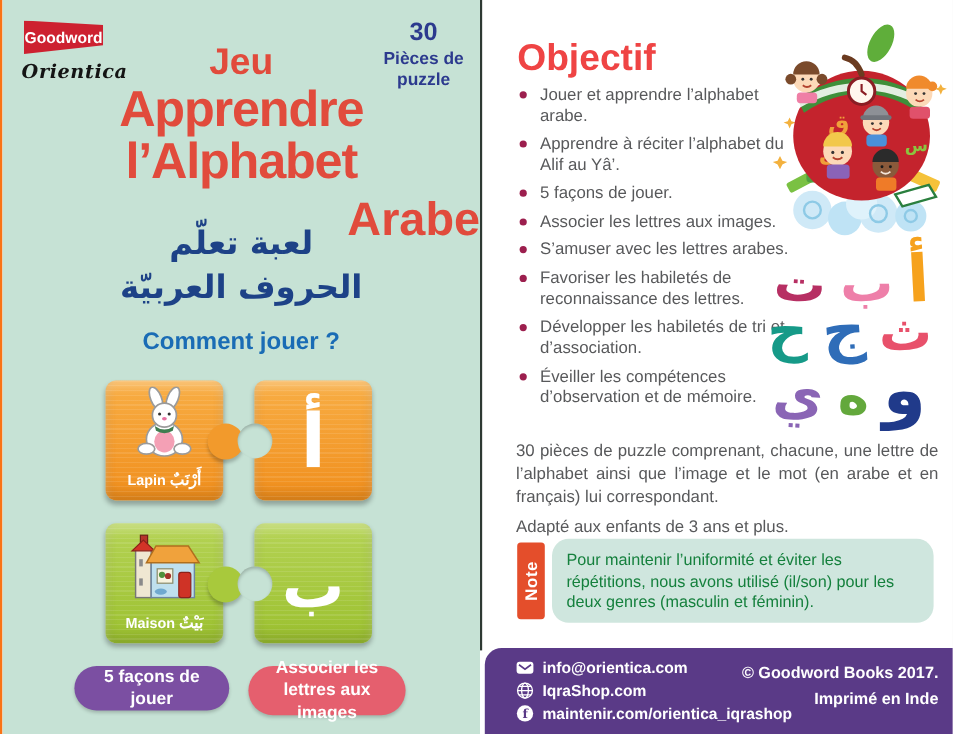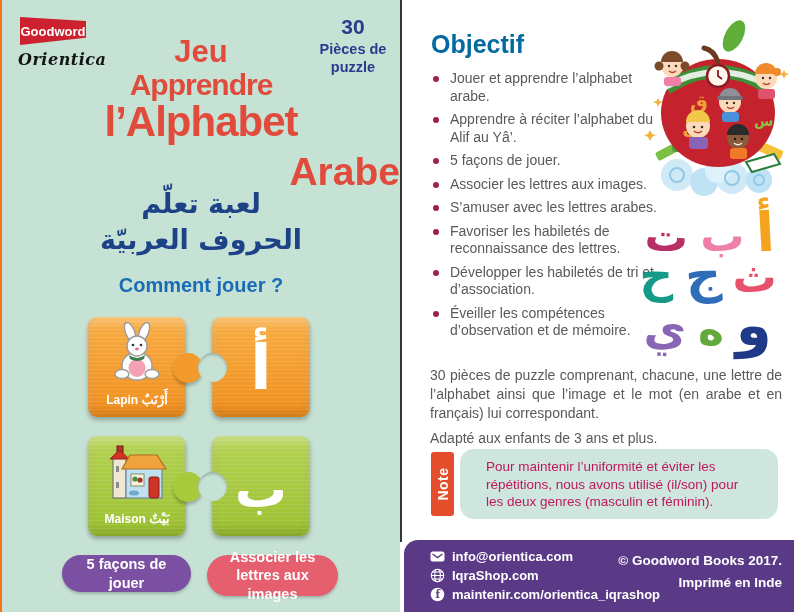--- a/index.html
+++ b/index.html
@@ -27,21 +27,21 @@
   }
   .badge-30 {
     position:absolute; left:305px; top:14px; width:92px; text-align:center;
     color:#2c3a8e; font-weight:bold; line-height:1.25;
   }
   .badge-30 .count { font-size:21px; display:block; }
   .badge-30 .lbl { font-size:14.5px; display:block; }
 
   .title-fr { position:absolute; left:0; top:36px; width:398px; text-align:center; color:#e14b3c; font-weight:bold; }
   .title-fr .t1 { font-size:31px; line-height:1.0; display:block; }
-  .title-fr .t2 { font-size:30px; line-height:1.0; display:block; margin-top:3px; letter-spacing:-1px; }
+  .title-fr .t2 { font-size:42px; line-height:1.0; display:block; margin-top:3px; letter-spacing:-1px; }
   .title-fr .t3 { font-size:42px; line-height:1.0; display:block; margin-top:1px; letter-spacing:-1px; }
   .title-fr .t4 { font-size:39px; line-height:1.0; display:block; margin-top:9px;text-align:right; }
 
   .title-ar {
     position:absolute; left:0; top:188px; width:398px; text-align:center;
     direction:rtl; color:#1d4287; font-weight:bold;
     font-family:"DejaVu Sans",sans-serif;
   }
   .title-ar .a1 { font-size:27px; display:block; line-height:1.2; }
   .title-ar .a2 { font-size:27px; display:block; line-height:1.2; margin-top:4px; }
@@ -77,40 +77,40 @@
   
   .pill { position:absolute; border-radius:21px; color:#fff; font-weight:bold; font-size:14.5px;
     display:flex; align-items:center; justify-content:center; text-align:center; line-height:1.25;
     box-shadow:0 2px 3px rgba(0,0,0,.2); padding:0 10px; }
   #pill-ways  { left:60px;  top:555px; width:129px; height:37px; background:#7b4fa2; }
   #pill-assoc { left:205px; top:555px; width:131px; height:41px; background:#e55f6e; }
 
   
   #right-panel { position:absolute; left:400px; top:0; width:394px; height:612px; background:#ffffff; }
 
-  .heading { color:#0369a1; font-weight:bold; font-size:25px; }
+  .heading { color:#ef4444; font-weight:bold; font-size:31px; }
   #objectif-heading { position:absolute; left:29px; top:30px; }
   #contenu-heading  { position:absolute; left:29px; top:333px; }
 
   #objectif-list { position:absolute; left:29px; top:70px; width:240px; list-style:none; }
   #objectif-list li { position:relative; padding-left:19px; margin-bottom:6px;
     color:#58595b; font-size:14px; line-height:17.5px; max-width:226px; }
   #objectif-list li::before { content:""; position:absolute; left:2px; top:6px;
     width:6px; height:6px; border-radius:50%; background:#9c1f4e; }
 
   #contenu-p1 { position:absolute; left:28px; top:366px; width:352px; color:#58595b;
     font-size:14px; line-height:19px; text-align:justify; }
   #contenu-p2 { position:absolute; left:28px; top:430px; width:352px; color:#58595b; font-size:14px; }
 
   
   #note-tab { position:absolute; left:29px; top:452px; width:23px; height:64px; background:#e44e2b;
     border-radius:3px; display:flex; align-items:center; justify-content:center; }
   #note-tab span { transform:rotate(-90deg); color:#fff; font-weight:bold; font-size:14px; letter-spacing:.5px; }
   #note-box { position:absolute; left:58px; top:449px; width:318px; height:70px; background:#cfe6de;
-    border-radius:14px; padding:9px 26px; color:#be185d; font-size:13.5px; line-height:17.5px; }
+    border-radius:14px; padding:9px 12px; color:#15803d; font-size:13.5px; line-height:17.5px; }
 
   
   .ar-row { position:absolute; width:168px; text-align:center; direction:rtl; line-height:1;
     font-family:"DejaVu Sans",sans-serif; font-weight:bold; white-space:nowrap; }
   #ar-row-1 { left:224px; top:206px; }
   #ar-row-2 { left:222px; top:250px; }
   #ar-row-3 { left:222px; top:296px; }
   .ar-row span { display:inline-block; margin:0 3px; }
   #ar-row-1 span:nth-child(1){ font-size:54px; transform:rotate(-3deg); }
   #ar-row-1 span:nth-child(2){ font-size:44px; }

